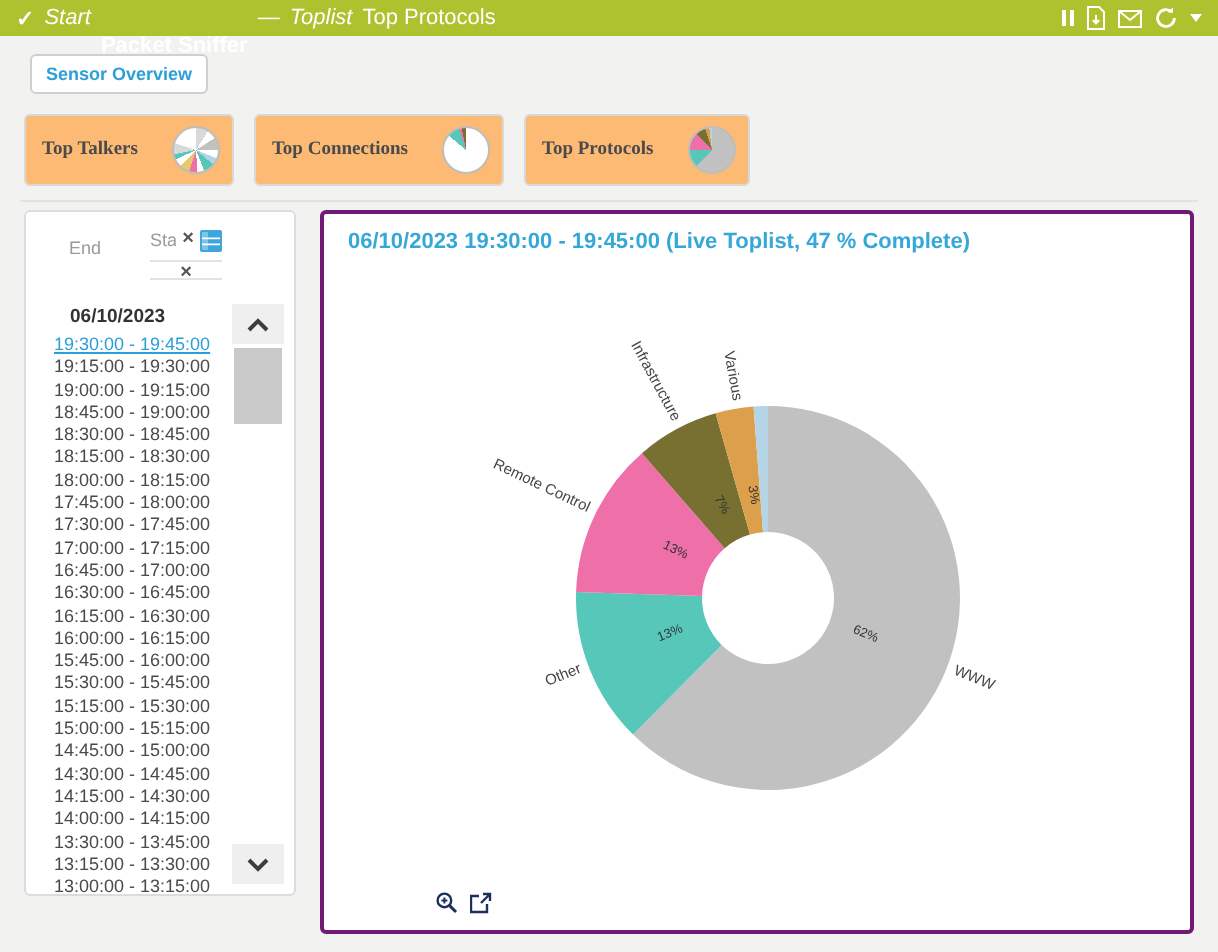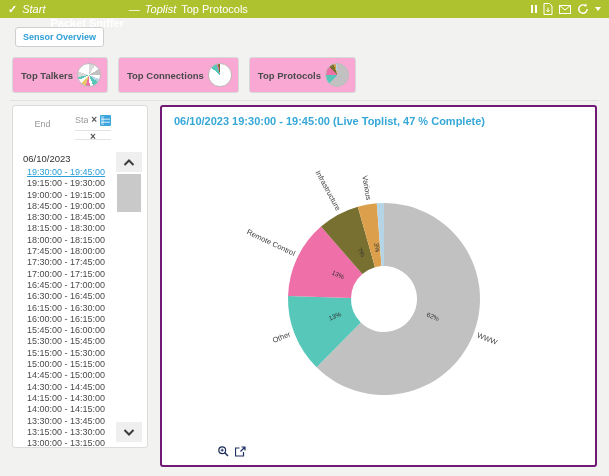--- a/index.html
+++ b/index.html
@@ -28,23 +28,23 @@
   
   .toolbar { position:absolute; left:15px; top:27px; display:flex; gap:22px; }
   .btn {
     background:#fff; border:1px solid #cfcfcd; border-radius:3px;
     color:#2e9fd6; font-weight:bold; font-size:9px;
     padding:4px 7px; cursor:pointer; font-family:"Liberation Sans",sans-serif;
   }
   
   .cards { position:absolute; left:12px; top:57px; display:flex; gap:10px; }
   .card {
-    background:#f9a8d4; border:1px solid #d8d8d6; border-radius:3px;
-    height:36px; display:flex; align-items:center; gap:4px;
-    padding:0 6px 0 8px; cursor:pointer;
+    background:#fdba74; border:1px solid #d8d8d6; border-radius:3px;
+    height:36px; display:flex; align-items:center; gap:17px;
+    padding:0 6px 0 8px; cursor:pointer;font-family:Liberation Serif, serif;
   }
   .card-label { font-size:9.5px; font-weight:bold; color:#4a4a4a; white-space:nowrap; }
   .pie-icon { width:24px; height:24px; border-radius:50%; border:1px solid #bdbdbb; flex:none; }
   .section-divider { position:absolute; left:10px; top:100px; width:589px; height:0; border-top:1px solid #e2e2e0; }
   
   .left-panel {
     position:absolute; left:12px; top:105px; width:136px; height:343px;
     background:#fff; border:1px solid #dcdcda; border-radius:3px;
   }
   .input-row {
@@ -52,21 +52,21 @@
     display:flex; align-items:center; gap:3px;
     border-bottom:1px solid #e3e3e1;
     margin-left:48px;
   }
   .input-row input {
     flex:1; min-width:0; border:none; outline:none; font-size:9px;
     font-family:"Liberation Sans",sans-serif; color:#555; background:transparent;
   }
   .input-row input::placeholder { color:#9a9a98; }
   .clear-x { font-size:10px; font-weight:bold; color:#555; cursor:pointer; line-height:1; }
-  .date-header { position:absolute; left:10px; top:47px; font-size:9.5px; font-weight:normal; color:#333; }
+  .date-header { position:absolute; left:22px; top:47px; font-size:9.5px; font-weight:bold; color:#333; }
   .interval-list { position:absolute; left:14px; top:61px; right:36px; }
   .interval {
     font-size:9px; color:#4a4a4a; height:11.3px; line-height:11.3px;
     white-space:nowrap; cursor:pointer;
   }
   .interval.selected { color:#2b9fd9; text-decoration:underline; }
   
   .scrollcol { position:absolute; top:46px; right:5px; bottom:5px; width:26px; }
   .scroll-btn { position:absolute; left:0; width:26px; height:20px; background:#efefef; display:flex; align-items:center; justify-content:center; cursor:pointer; }
   .scroll-btn.up { top:0; }

